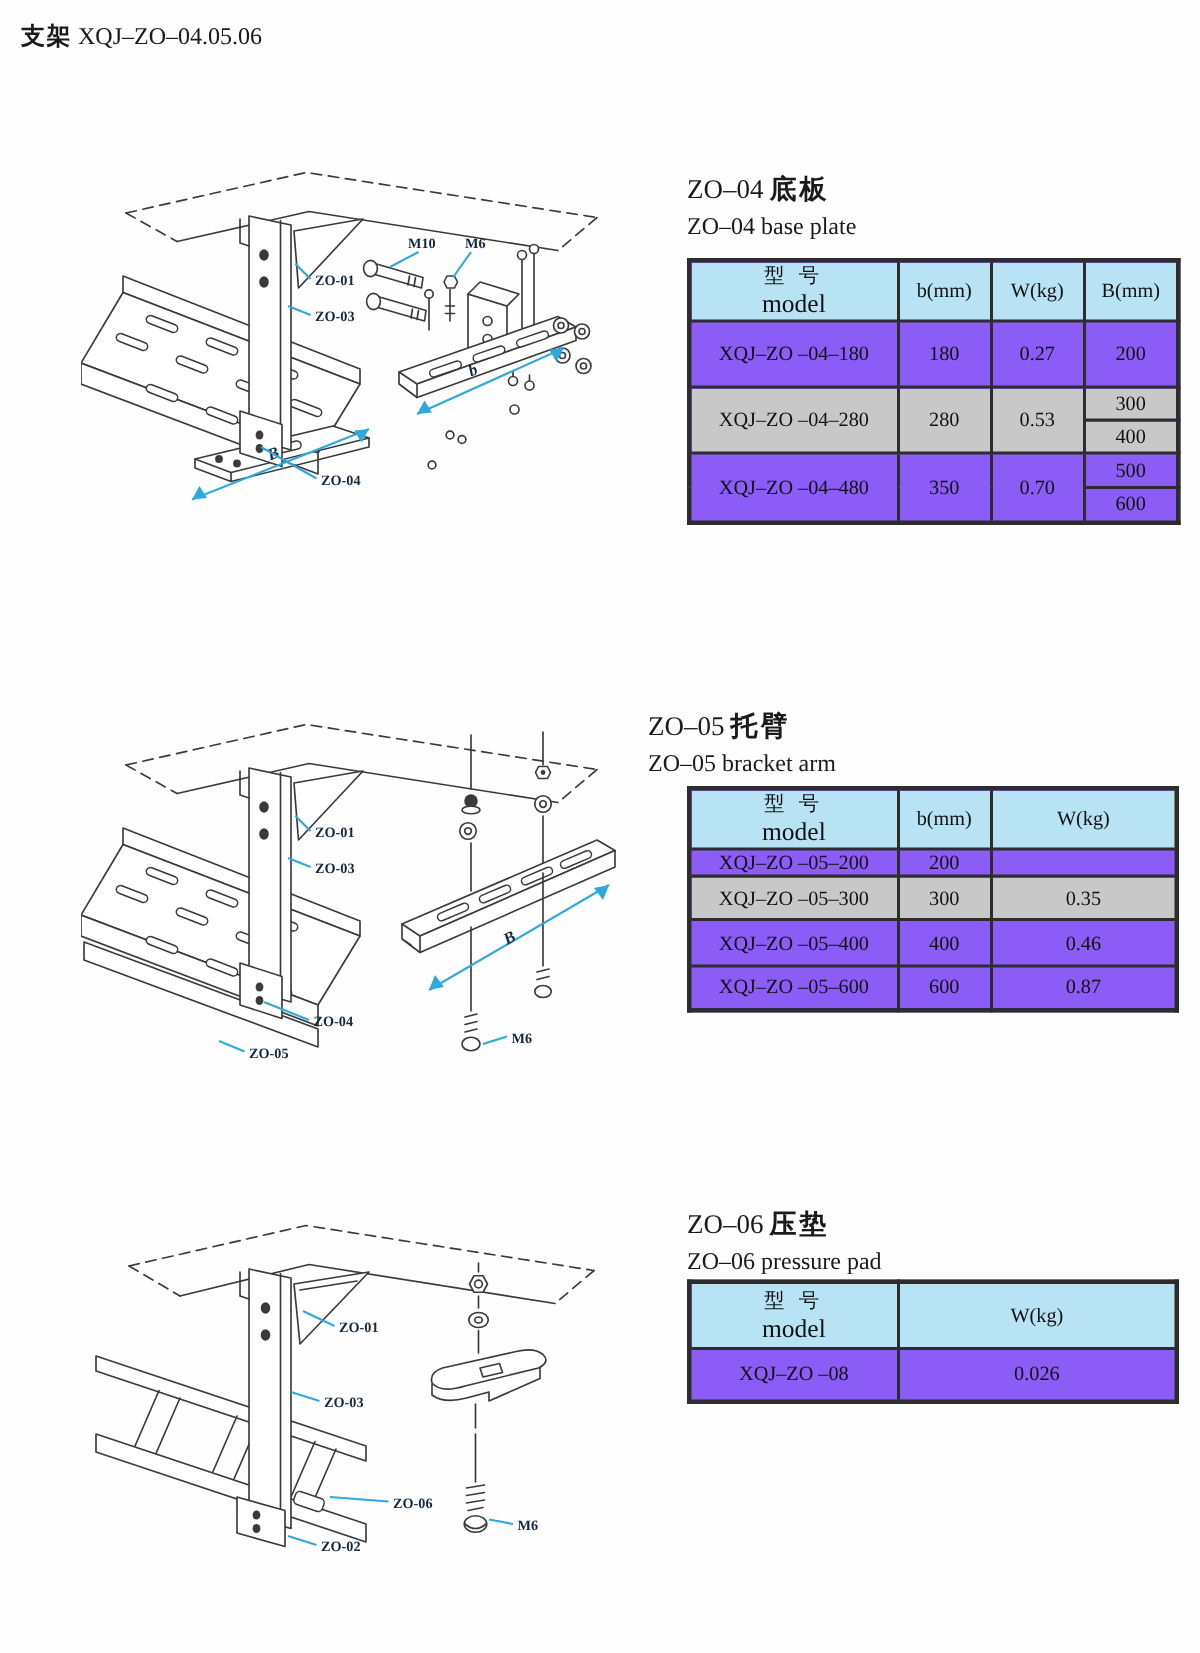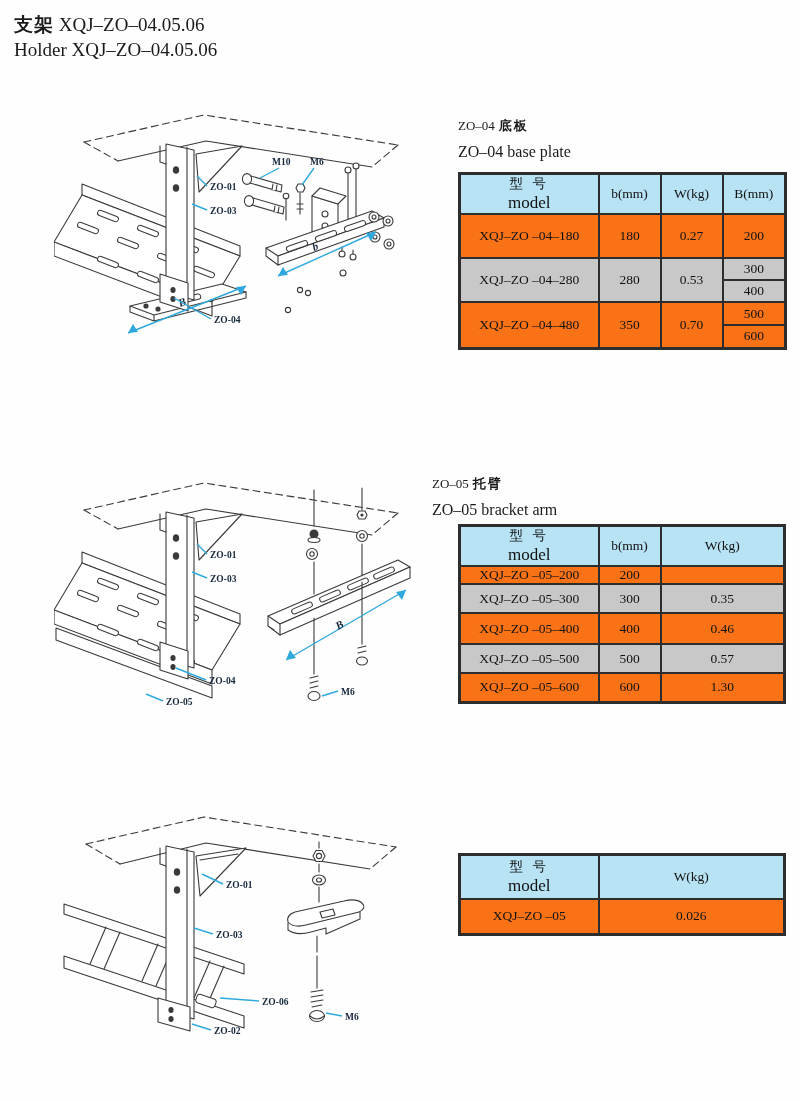--- a/index.html
+++ b/index.html
@@ -1,29 +1,29 @@
 <!DOCTYPE html>
 <html><head>
 <meta charset="utf-8">
 <style>
   html,body{margin:0;padding:0;background:#ffffff;}
   .page{position:relative;width:800px;height:1102px;background:#fefefe;overflow:hidden;
         font-family:"Liberation Serif","DejaVu Serif",serif;color:#1a1a1a;}
   .abs{position:absolute;}
 
   
-  .doc-title{left:14px;top:12px;line-height:25px;font-size:19px;}
+  .doc-title{left:14px;top:12px;line-height:25px;font-size:16px;}
   .doc-title .zh{font-weight:bold;letter-spacing:1px;}
   .sec-head{line-height:24px;}
-  .sec-head .l1{font-size:13px;}
+  .sec-head .l1{font-size:18px;}
   .sec-head .l1 .zh{font-weight:bold;letter-spacing:2px;margin-left:4px;}
   .sec-head .l2{font-size:16px;margin-top:2px;}
 
   
-  table.spec{border-collapse:collapse;table-layout:fixed;background:#f97316;
+  table.spec{border-collapse:collapse;table-layout:fixed;background:#8b5cf6;
              font-size:13.5px;color:#111;border:3px solid #2d2d2d;}
   table.spec th,table.spec td{border:2px solid #2d2d2d;text-align:center;
              vertical-align:middle;padding:0;font-weight:normal;overflow:hidden;}
   table.spec th{background:#b7e3f4;}
   table.spec .hz{font-size:13.5px;letter-spacing:3px;}
   table.spec .he{font-size:17px;margin-top:0px;}
   tr.alt td{background:#c8c8c8;}
 
   
   .ln{fill:none;stroke:#3a3a3a;stroke-width:1.1;stroke-linecap:round;stroke-linejoin:round;}
@@ -36,21 +36,20 @@
   .lbl{font:bold 9.5px "Liberation Serif","DejaVu Serif",serif;fill:#14273d;}
   .dim{font:italic bold 11px "Liberation Serif","DejaVu Serif",serif;fill:#14273d;}
 </style>
 </head>
 <body>
 
 <div class="page">
 
   <div class="abs doc-title">
     <div><span class="zh">支架</span> <span>XQJ–ZO–04.05.06</span></div>
-    <div><span>Holder</span> <span>XQJ–ZO–04.05.06</span></div>
   </div>
 
   <svg class="abs" style="left:54px;top:100px" width="400" height="245" viewBox="0 0 400 245">
 
     <g>
       <path class="ln dsh" d="M30,42 L150,15 L344,45"></path>
       <path class="ln" d="M64,61 L152,41 L318,67"></path>
       <path class="ln dsh" d="M30,42 L64,61 M344,45 L318,67"></path>
     </g>
 
@@ -311,29 +310,24 @@
       <tr class="alt" style="height:29px">
         <td>XQJ–ZO –05–300</td>
         <td>300</td>
         <td>0.35</td>
       </tr>
       <tr style="height:31px">
         <td>XQJ–ZO –05–400</td>
         <td>400</td>
         <td>0.46</td>
       </tr>
-      <tr class="alt" style="height:29px">
-        <td>XQJ–ZO –05–500</td>
-        <td>500</td>
-        <td>0.57</td>
-      </tr>
       <tr style="height:29px">
         <td>XQJ–ZO –05–600</td>
         <td>600</td>
-        <td>1.30</td>
+        <td>0.87</td>
       </tr>
     </tbody>
   </table>
 
   <svg class="abs" style="left:54px;top:806px" width="400" height="262" viewBox="0 0 400 262">
     <g>
       <path class="ln dsh" d="M32,38 L150,11 L342,41"></path>
       <path class="ln" d="M66,58 L152,37 L316,63"></path>
       <path class="ln dsh" d="M32,38 L66,58 M342,41 L316,63"></path>
     </g>
@@ -377,34 +371,38 @@
     <path class="cyl" d="M140,122 L159,128"></path>
     <text class="lbl" x="162" y="132">ZO-03</text>
     <path class="cyl" d="M166,192 L205,195"></path>
     <text class="lbl" x="208" y="199">ZO-06</text>
     <path class="cyl" d="M138,218 L157,224"></path>
     <text class="lbl" x="160" y="228">ZO-02</text>
     <path class="cyl" d="M272,207 L288,210"></path>
     <text class="lbl" x="291" y="214">M6</text>
   </svg>
 
+  <div class="abs sec-head" style="left:458px;top:804px">
+    <div class="l1"><span>ZO–06</span><span class="zh">压垫</span></div>
+    <div class="l2">ZO–06 pressure pad</div>
+  </div>
 
   <table class="spec abs" style="left:458px;top:853px">
     <colgroup>
         <col style="width:139px">
         <col style="width:186px">
       </colgroup>
     <tbody>
       <tr class="hd" style="height:44px">
         <th>
             <div class="hz">型 号</div>
             <div class="he">model</div>
           </th>
         <th>W(kg)</th>
       </tr>
       <tr style="height:36px">
-        <td>XQJ–ZO –05</td>
+        <td>XQJ–ZO –08</td>
         <td>0.026</td>
       </tr>
     </tbody>
   </table>
 
 </div>
 
 </body></html>

